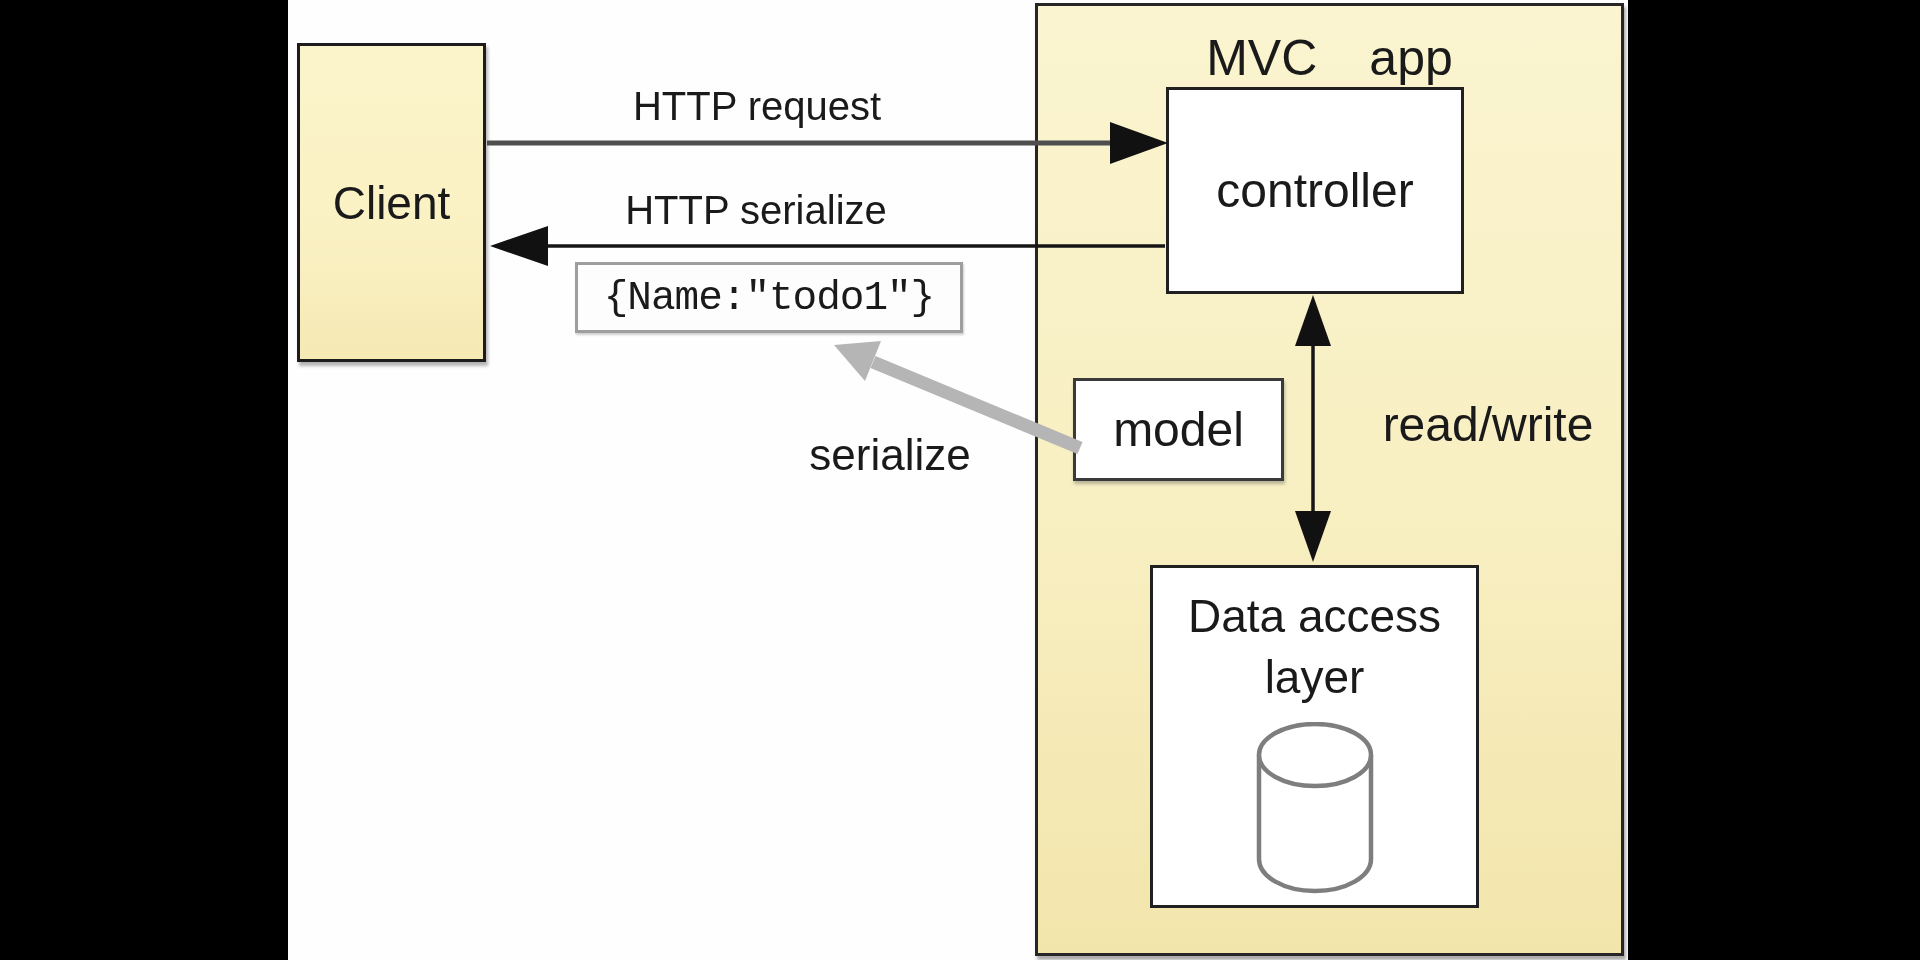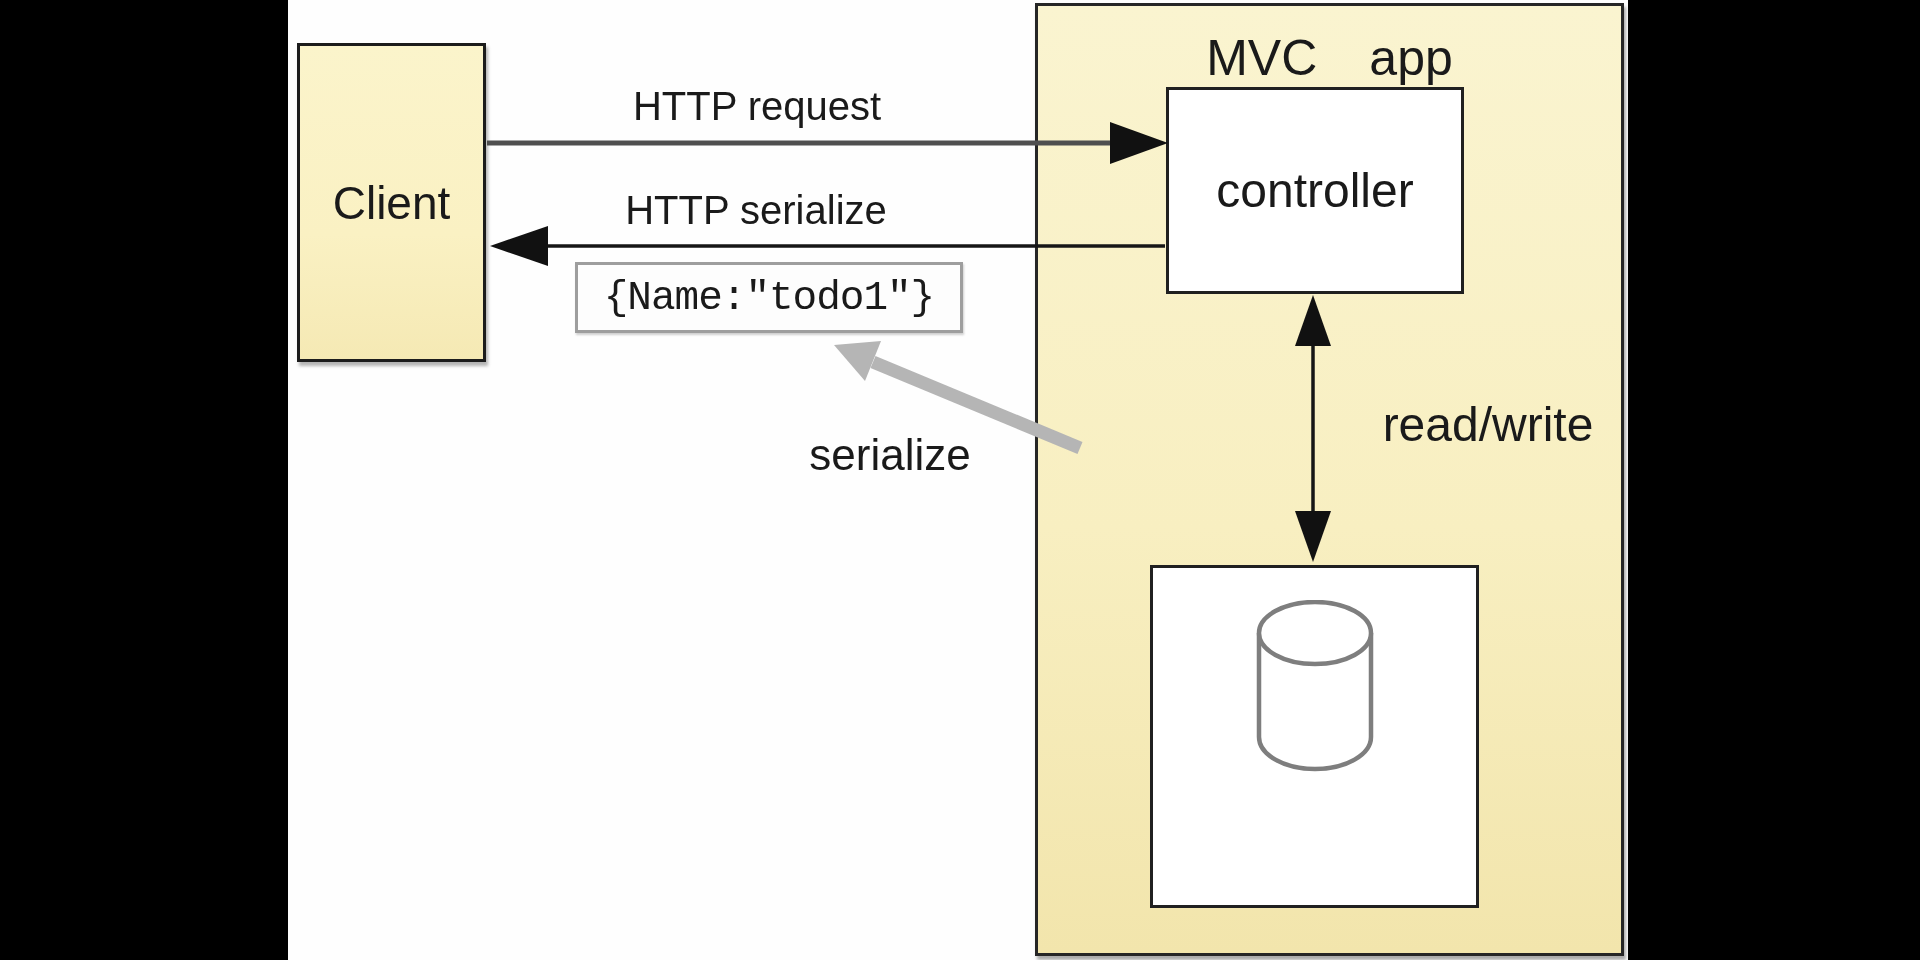--- a/index.html
+++ b/index.html
@@ -66,22 +66,26 @@
 
   <div class="box mvc-container"></div>
   <div class="mvc-title">
     <span>MVC</span><span class="gap"></span><span>app</span>
   </div>
 
   <div class="box controller-box">
     <span>controller</span>
   </div>
 
+  <div class="box model-box">
+    <span>model</span>
+  </div>
 
   <div class="box dal-box">
+    <span class="dal-text">Data access layer</span>
     <svg class="db-icon" width="124" height="172" viewBox="0 0 124 172" aria-hidden="true">
       <path d="M 6 33 L 6 137 A 56 32 0 0 0 118 137 L 118 33" fill="#ffffff" stroke="#7e7e7e" stroke-width="4.5"></path>
       <ellipse cx="62" cy="33" rx="56" ry="31" fill="#ffffff" stroke="#7e7e7e" stroke-width="4.5"></ellipse>
     </svg>
   </div>
 
   <div class="box json-box">
     <span>{Name:"todo1"}</span>
   </div>
 

